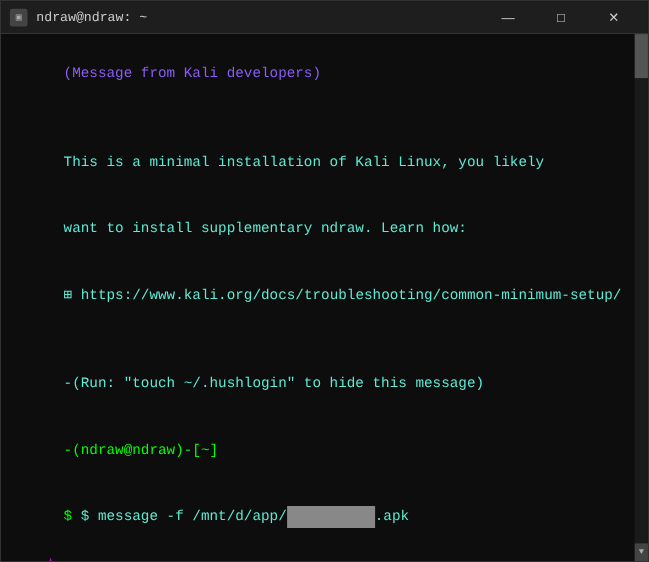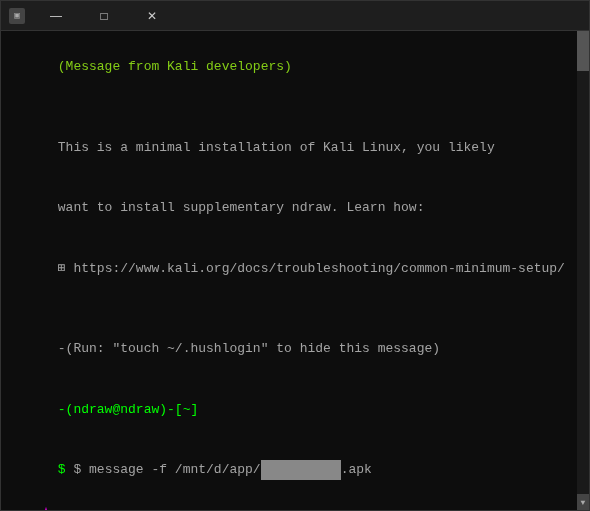--- a/index.html
+++ b/index.html
@@ -106,22 +106,22 @@
       color: #aaa;
       font-size: 8px;
       cursor: pointer;
     }
 
     .line {
       line-height: 1.55;
       white-space: pre;
     }
 
-    .cyan { color: #84cc16; }
-    .white { color: #a3a3a3; }
+    .cyan { color: #8b5cf6; }
+    .white { color: #5eead4; }
     .green { color: #00ff00; }
 
     .apkleaks-logo {
       position: relative;
       height: 90px;
       margin: 4px 0 2px 0;
     }
 
     .logo-svg {
       width: 340px;
@@ -134,20 +134,21 @@
       display: inline-block;
       min-width: 80px;
     }
   </style>
 </head>
 <body>
 
 <div class="window">
   <div class="titlebar">
     <div class="titlebar-icon">▣</div>
+    <span class="titlebar-title">ndraw@ndraw: ~</span>
     <div class="titlebar-buttons">
       <button class="titlebar-btn">—</button>
       <button class="titlebar-btn">□</button>
       <button class="titlebar-btn close">✕</button>
     </div>
   </div>
 
   <div class="terminal-body">
     <div class="scrollbar">
       <div class="scrollbar-thumb"></div>

